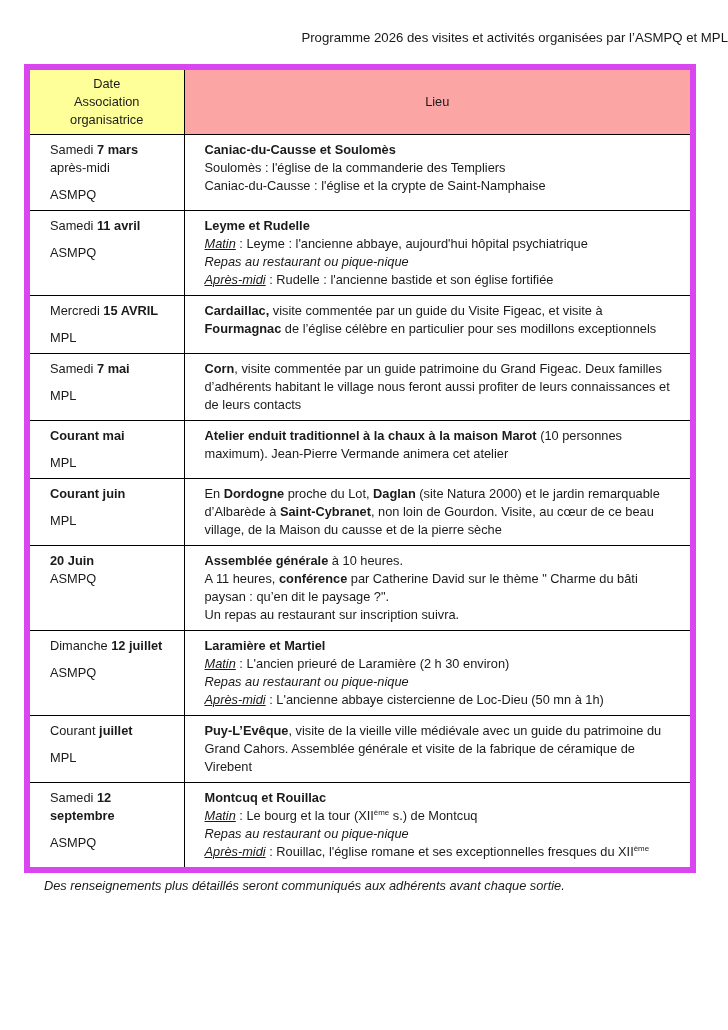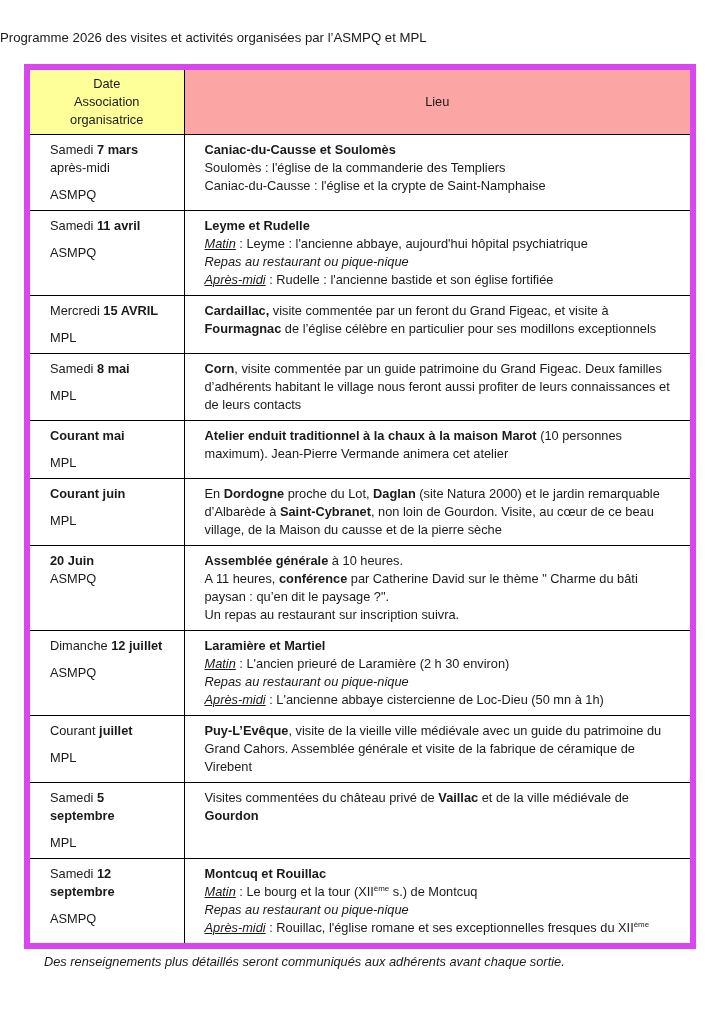--- a/index.html
+++ b/index.html
@@ -2,21 +2,21 @@
 <html><head>
 <meta charset="utf-8">
 <style>
   html,body{margin:0;padding:0;}
   body{
     width:728px;height:1030px;background:#ffffff;color:#1a1a1a;
     font-family:"Liberation Sans",sans-serif;font-size:12.8px;
     overflow:hidden;
   }
   .title{
-    padding-top:30px;text-align:left;font-size:13.2px;color:#1a1a1a;
+    padding-top:30px;text-align:right;font-size:13.2px;color:#1a1a1a;
   }
   table.program{
     border-collapse:collapse;table-layout:fixed;
     width:672px;margin:19px 0 0 24px;
     border:6px solid #d946ef;
   }
   col.c1{width:157px;}
   th,td{
     border:1px solid #000;vertical-align:top;
     padding:6px 20px;line-height:18px;font-size:12.8px;
@@ -78,26 +78,26 @@
           <div class="line"><span class="i">Repas au restaurant ou pique-nique</span></div>
           <div class="line"><span class="i u">Après-midi</span><span> : Rudelle : l'ancienne bastide et son église fortifiée</span></div>
         </td>
       </tr>
       <tr>
         <td>
           <div class="line"><span>Mercredi </span><span class="b">15 AVRIL</span></div>
           <div class="org line">MPL</div>
         </td>
         <td>
-          <div class="line"><span class="b">Cardaillac,</span><span> visite commentée par un feront du Grand Figeac, et visite à </span><span class="b">Fourmagnac</span><span> de l’église célèbre en particulier pour ses modillons exceptionnels</span></div>
+          <div class="line"><span class="b">Cardaillac,</span><span> visite commentée par un guide du Visite Figeac, et visite à </span><span class="b">Fourmagnac</span><span> de l’église célèbre en particulier pour ses modillons exceptionnels</span></div>
         </td>
       </tr>
       <tr>
         <td>
-          <div class="line"><span>Samedi </span><span class="b">8 mai</span></div>
+          <div class="line"><span>Samedi </span><span class="b">7 mai</span></div>
           <div class="org line">MPL</div>
         </td>
         <td>
           <div class="line"><span class="b">Corn</span><span>, visite commentée par un guide patrimoine du Grand Figeac. Deux familles d’adhérents habitant le village nous feront aussi profiter de leurs connaissances et de leurs contacts</span></div>
         </td>
       </tr>
       <tr>
         <td>
           <div class="line"><span class="b">Courant mai</span></div>
           <div class="org line">MPL</div>
@@ -142,29 +142,20 @@
         <td>
           <div class="line"><span>Courant </span><span class="b">juillet</span></div>
           <div class="org line">MPL</div>
         </td>
         <td>
           <div class="line"><span class="b">Puy-L’Evêque</span><span>, visite de la vieille ville médiévale avec un guide du patrimoine du Grand Cahors. Assemblée générale et visite de la fabrique de céramique de Virebent</span></div>
         </td>
       </tr>
       <tr>
         <td>
-          <div class="line"><span>Samedi </span><span class="b">5 septembre</span></div>
-          <div class="org line">MPL</div>
-        </td>
-        <td>
-          <div class="line"><span>Visites commentées du château privé de </span><span class="b">Vaillac</span><span> et de la ville médiévale de </span><span class="b">Gourdon</span></div>
-        </td>
-      </tr>
-      <tr>
-        <td>
           <div class="line"><span>Samedi </span><span class="b">12 septembre</span></div>
           <div class="org line">ASMPQ</div>
         </td>
         <td>
           <div class="line"><span class="b">Montcuq et Rouillac</span></div>
           <div class="line"><span class="i u">Matin</span><span> :  Le bourg et la tour (XII</span><sup>ème</sup><span> s.) de Montcuq</span></div>
           <div class="line"><span class="i">Repas au restaurant ou pique-nique</span></div>
           <div class="line"><span class="i u">Après-midi</span><span> : Rouillac, l'église romane et ses exceptionnelles fresques du XII</span><sup>ème</sup></div>
         </td>
       </tr>

